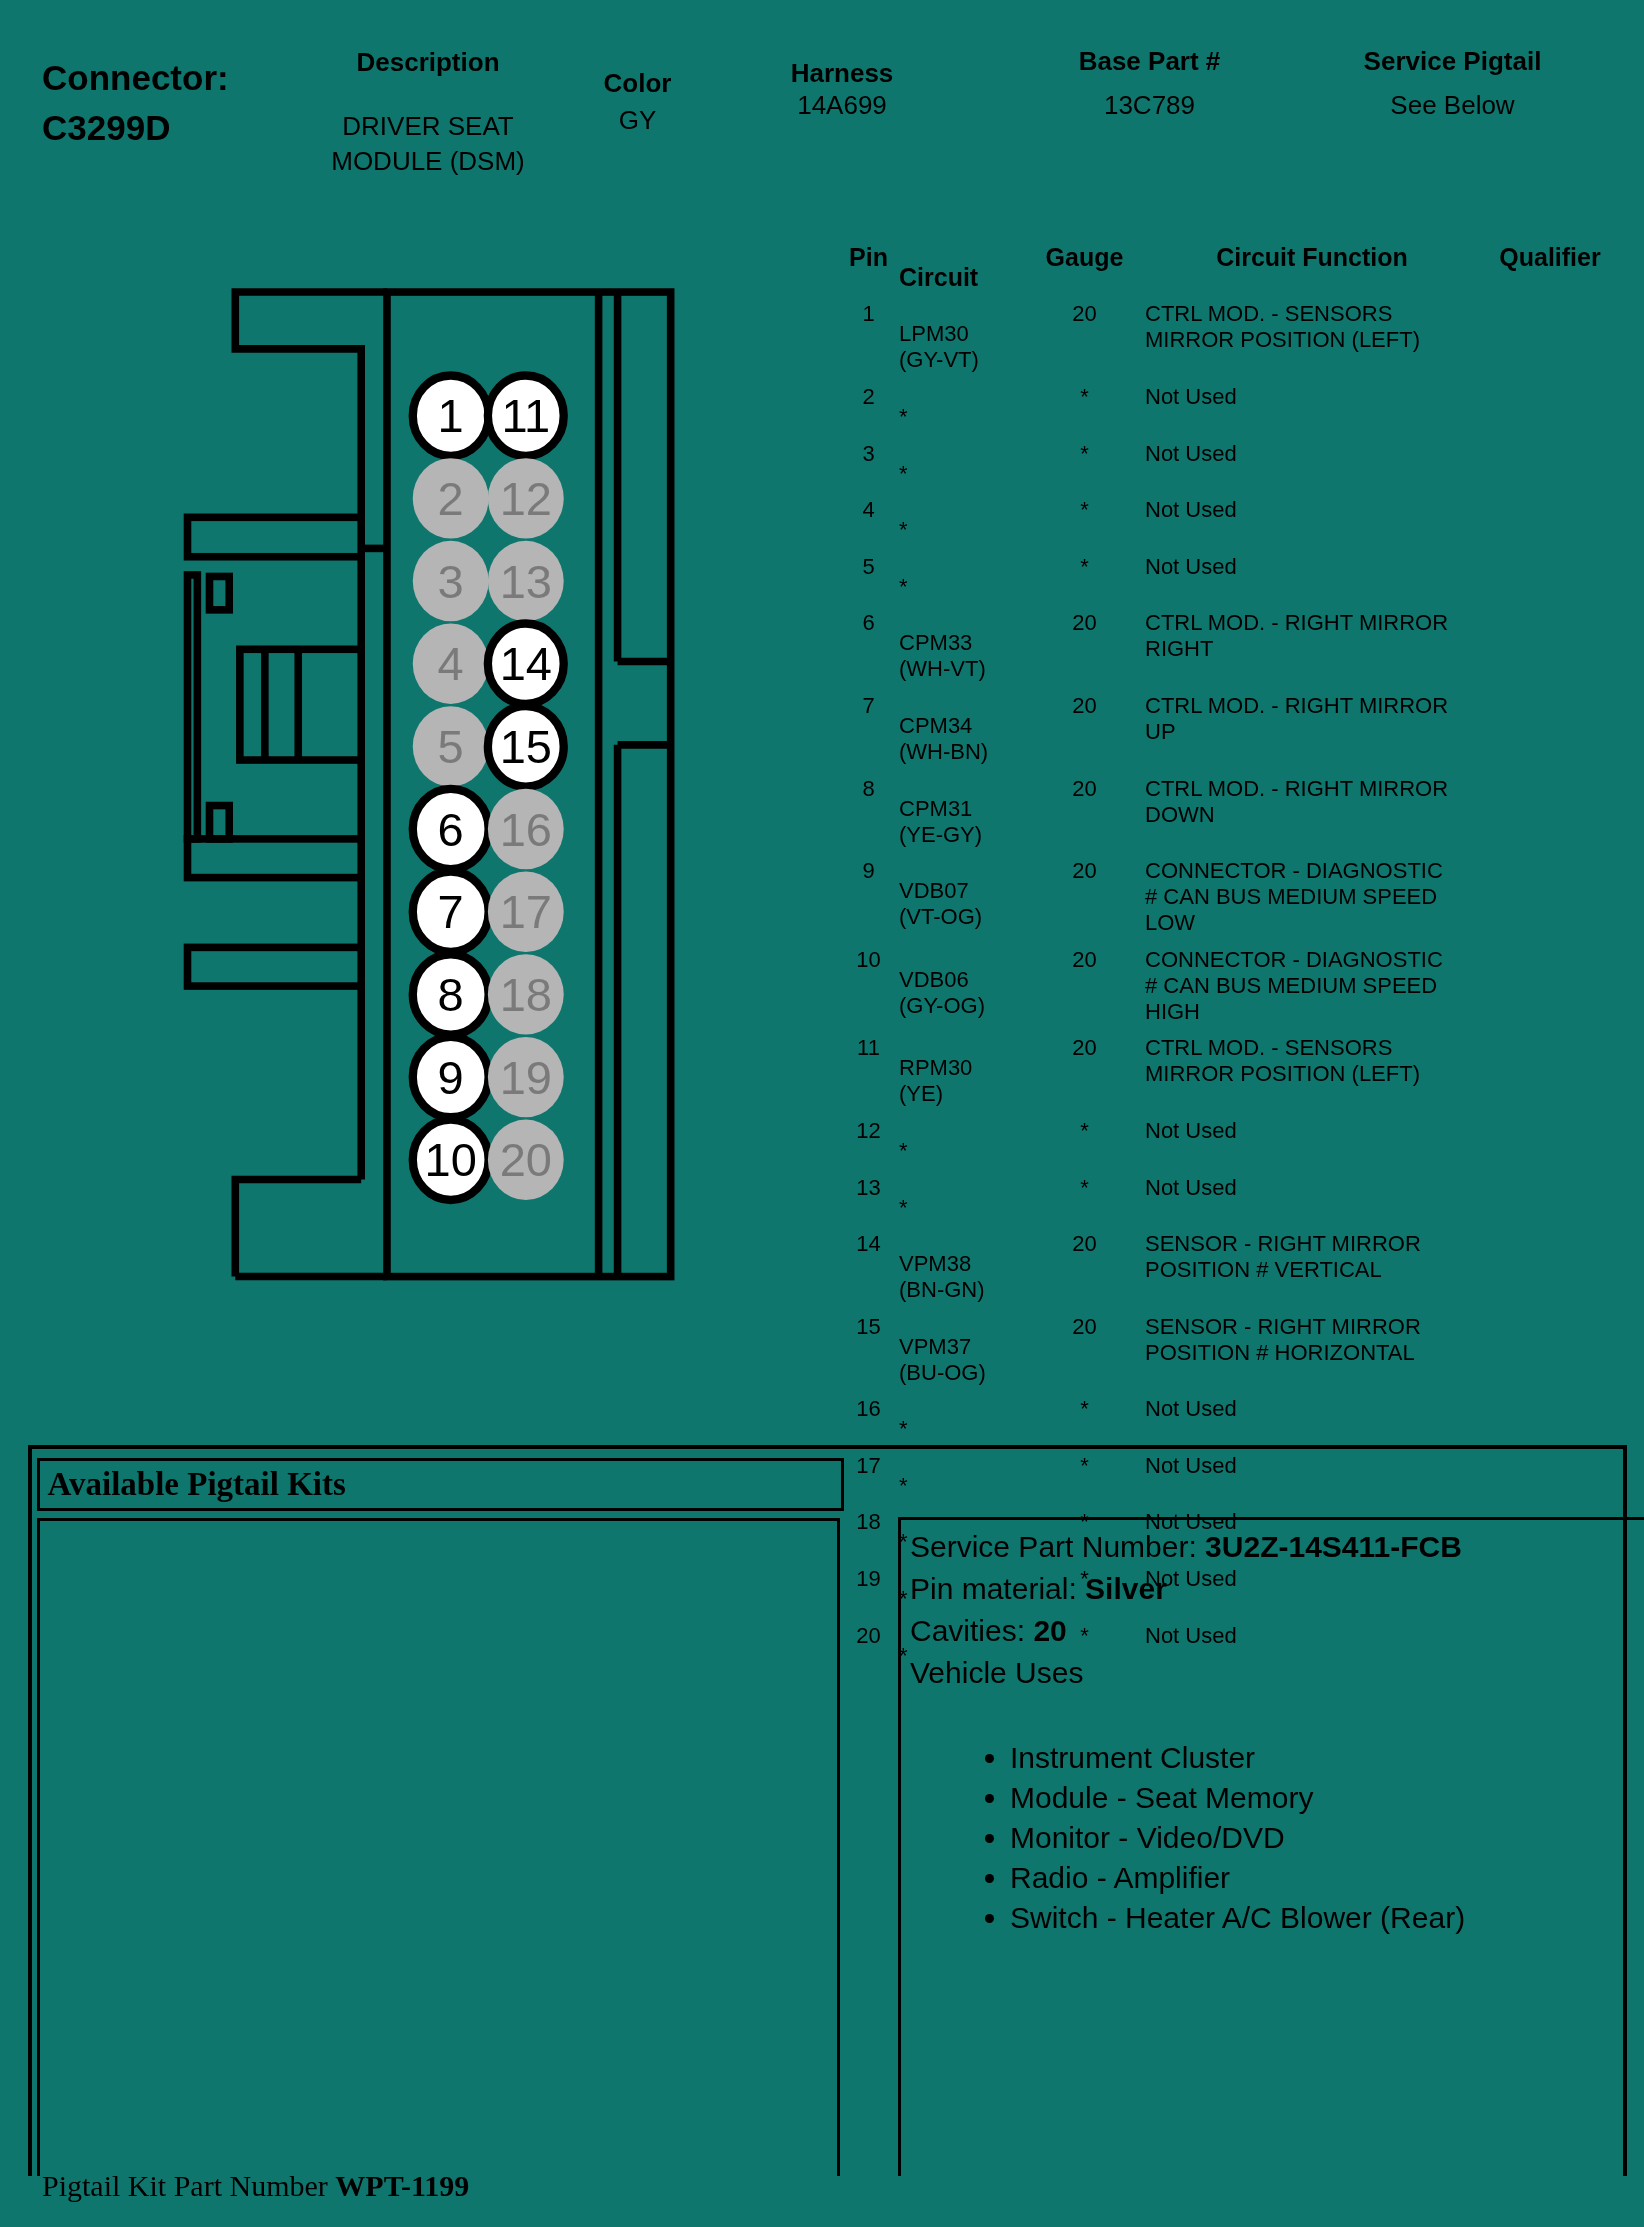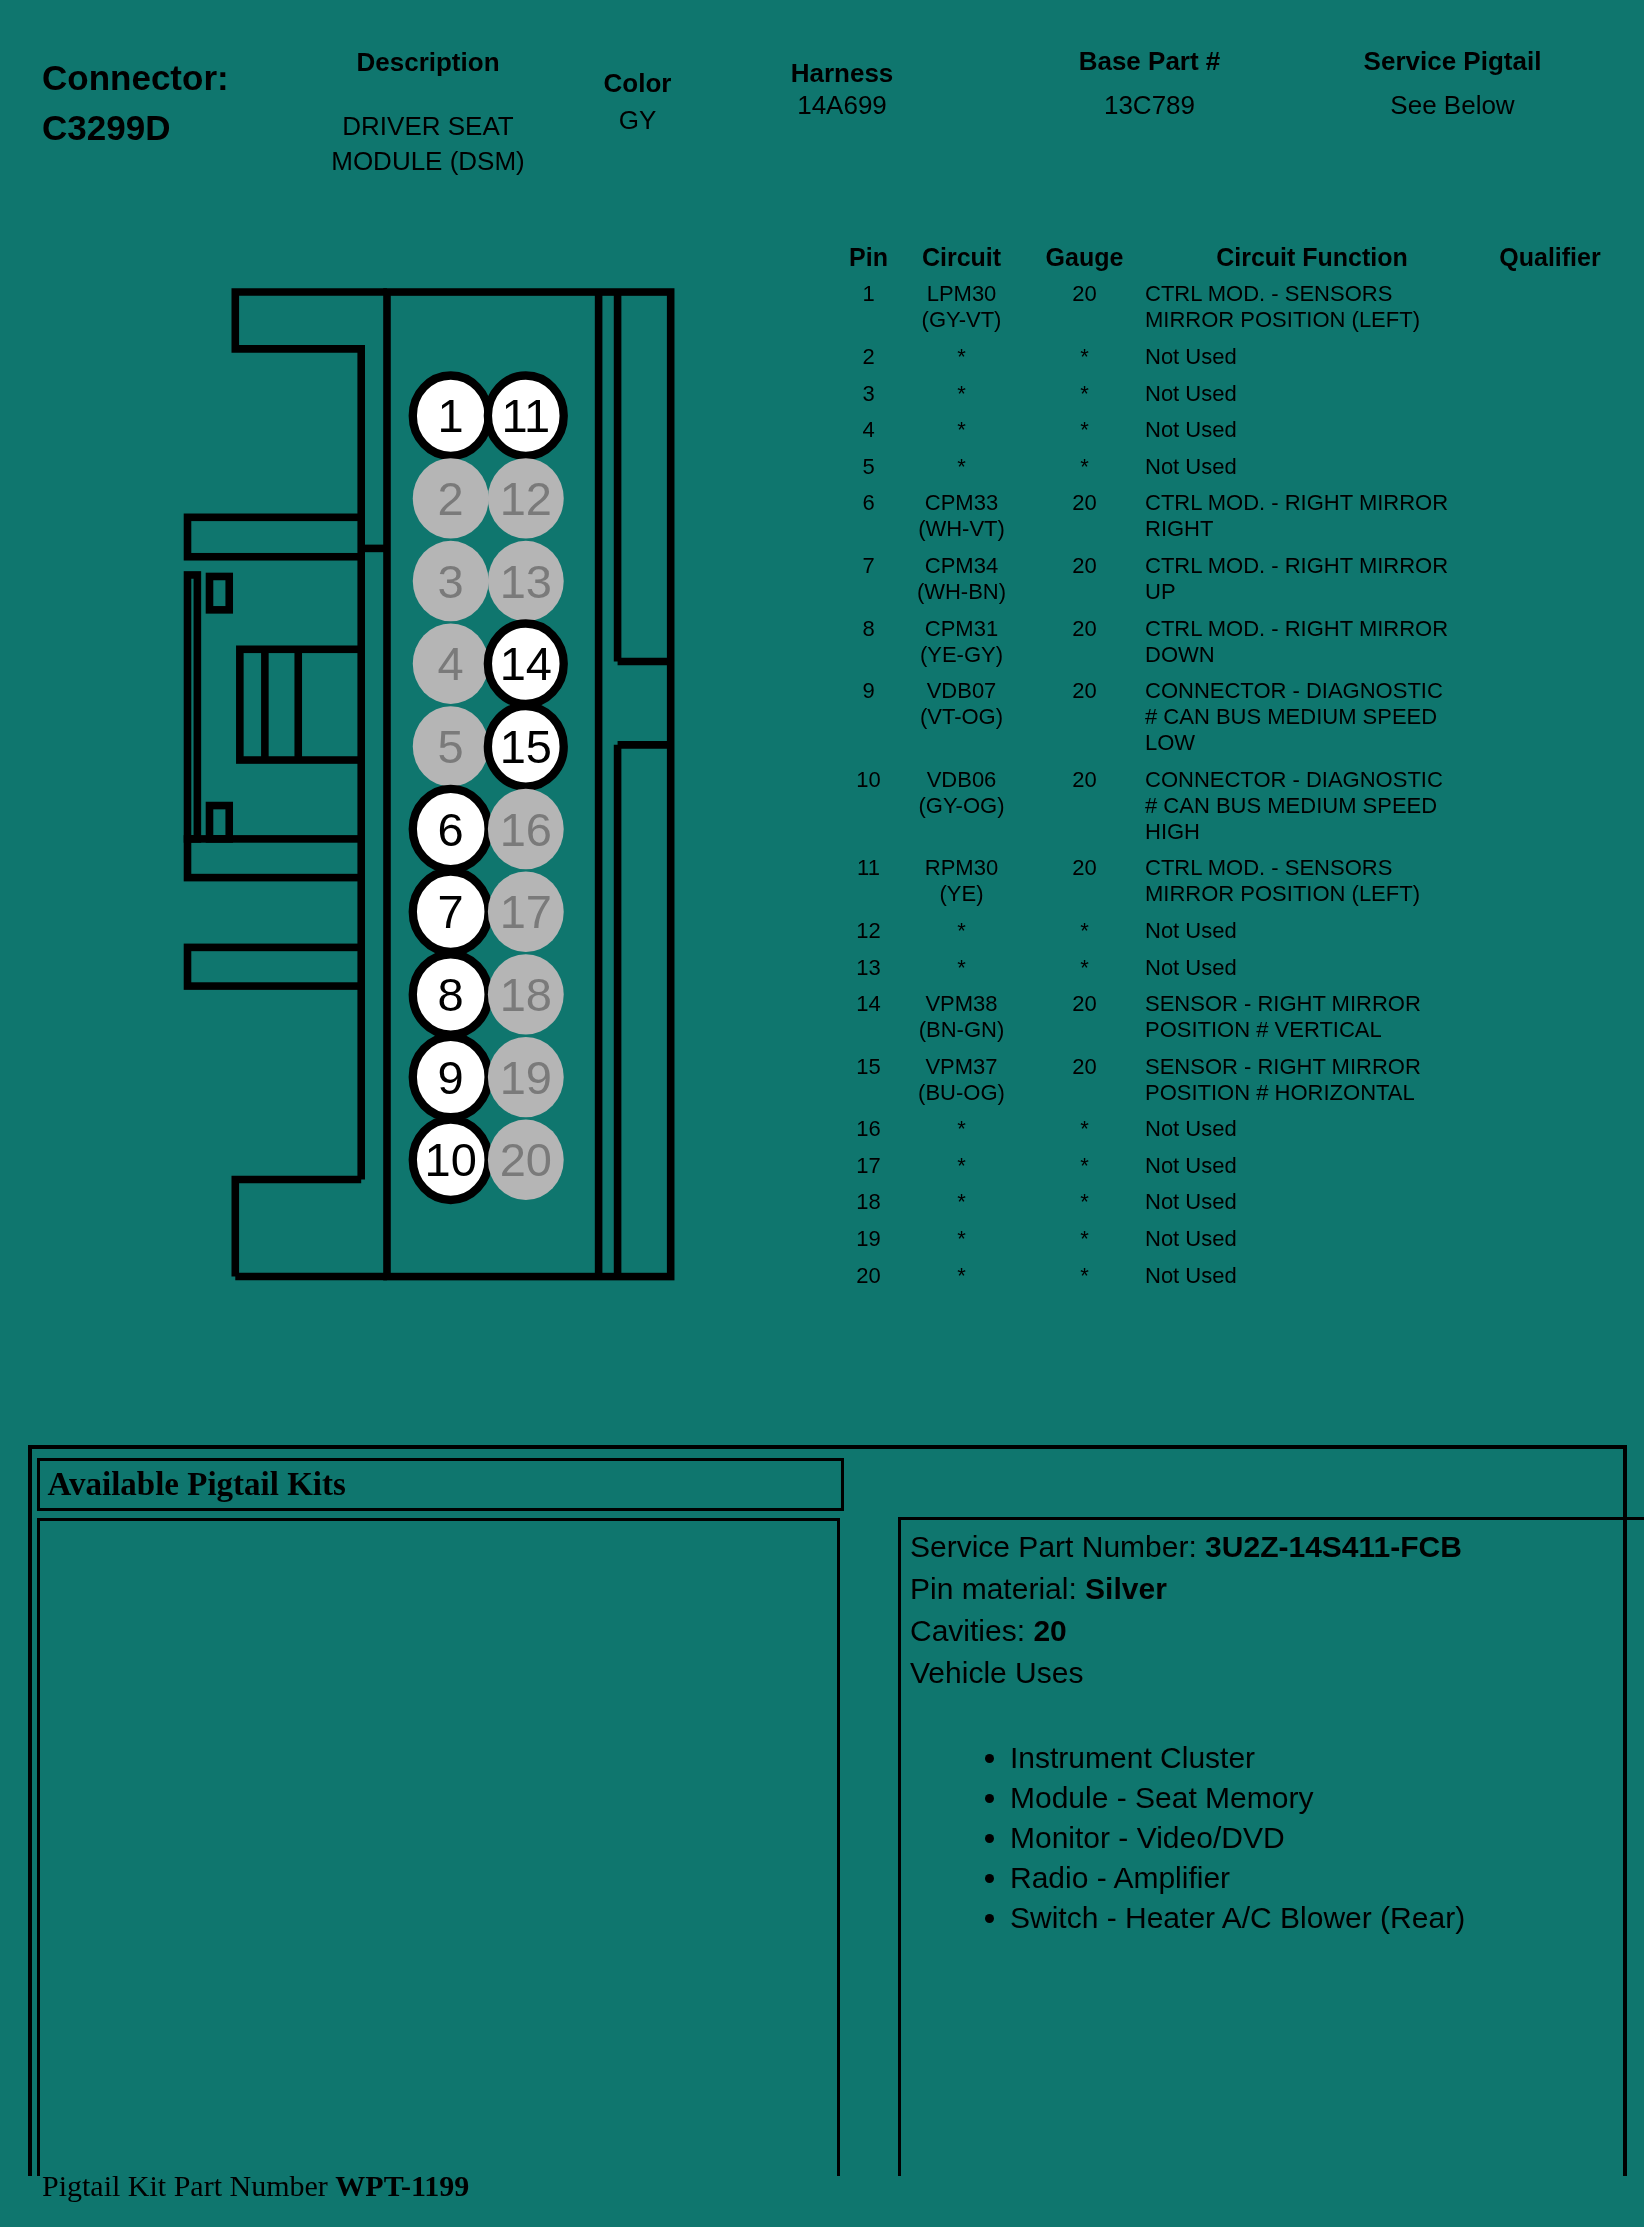--- a/index.html
+++ b/index.html
@@ -10,21 +10,21 @@
   .hcol-label{position:absolute;font-size:26px;font-weight:bold;text-align:center;}
   .hcol-value{position:absolute;font-size:26px;line-height:35px;text-align:center;}
   
   #diagram{position:absolute;left:0;top:0;}
   
   #pin-table{position:absolute;left:838px;top:244px;width:782px;}
   .t-row{display:grid;grid-template-columns:61px 125px 121px 334px 142px;
          font-size:22px;line-height:26px;margin-bottom:10.6px;}
   .t-row.head{font-size:25px;font-weight:bold;margin-bottom:11.4px;}
   .c-pin{text-align:center;}
-  .c-circuit{text-align:center;}
+  .c-circuit{margin-top:20px;}
   .c-gauge{text-align:center;}
   .c-func{text-align:left;}
   .c-qual{text-align:center;}
   
   .box{position:absolute;box-sizing:border-box;border:0 solid #000;}
   .outer-box{left:28px;top:1445px;width:1599px;height:731px;
              border-top-width:4.6px;border-left-width:4.6px;border-right-width:4.6px;}
   .kits-header{left:37px;top:1458px;width:807px;height:53px;border-width:3.8px;
                font-family:"Liberation Serif",serif;font-weight:bold;font-size:33px;
                line-height:46px;padding-left:7.6px;}

